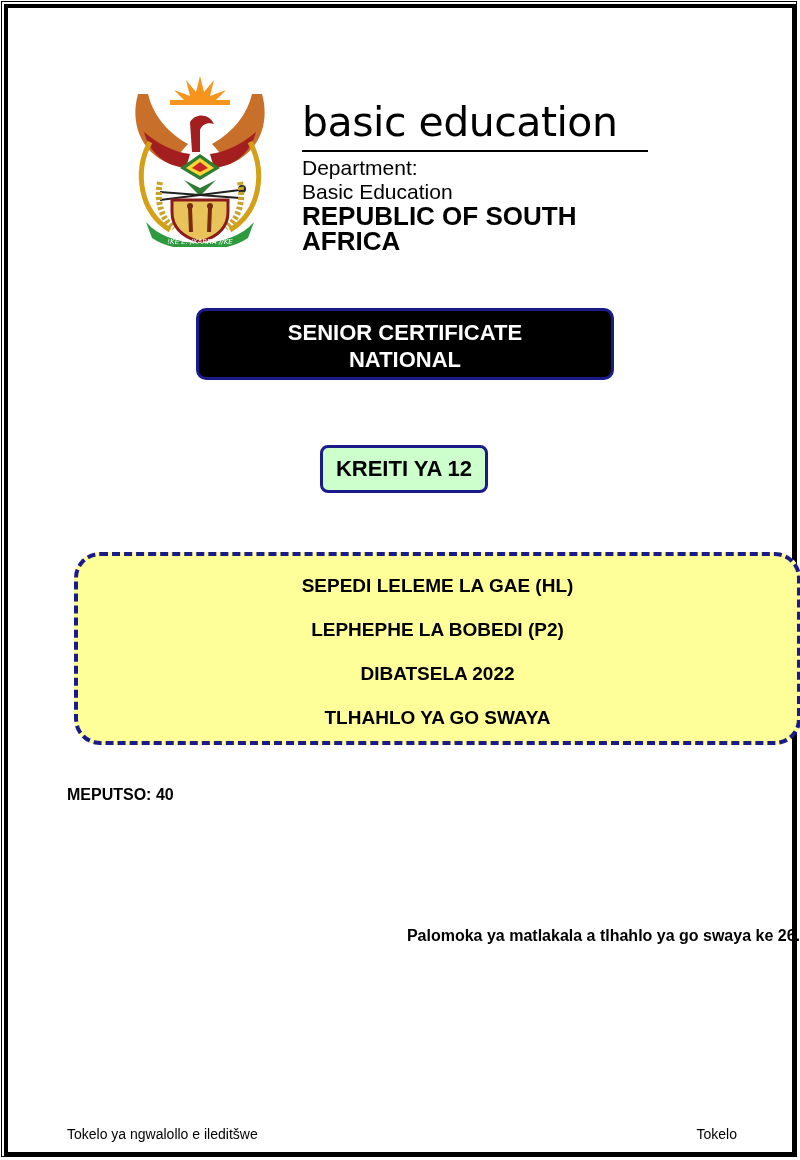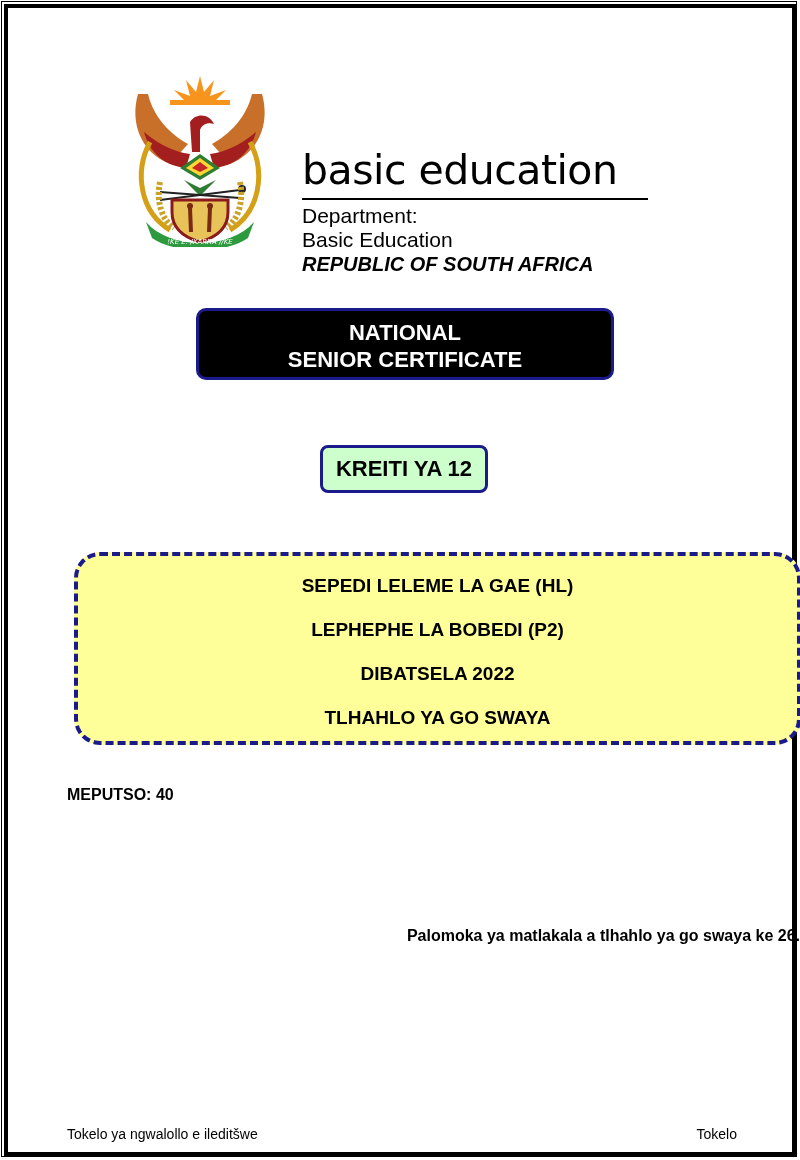--- a/index.html
+++ b/index.html
@@ -3,25 +3,25 @@
   <meta charset="utf-8">
   <style>
     html, body { margin: 0; padding: 0; background: #ffffff; }
     body { width: 800px; height: 1160px; position: relative; overflow: hidden; font-family: "Liberation Sans", sans-serif; color: #000; }
 
     .frame-outer { position: absolute; left: 1px; top: 1px; width: 796px; height: 1156px; border: 1px solid #000; box-sizing: border-box; }
     .frame-inner { position: absolute; left: 4px; top: 4px; width: 792px; height: 1152px; border: 4px solid #000; box-sizing: border-box; }
 
     .header { position: absolute; left: 130px; top: 72px; width: 530px; height: 175px; }
     .crest { position: absolute; left: 0; top: 0; width: 140px; height: 175px; }
-    .logo-text { position: absolute; left: 172px; top: 28px; width: 350px; margin-top: 48px; }
+    .logo-text { position: absolute; left: 172px; top: 28px; width: 350px; }
     .brand { font-family: "DejaVu Sans", sans-serif; font-size: 41px; line-height: 44px; letter-spacing: -0.5px; font-weight: normal; }
     .brand-rule { height: 2px; background: #000; margin-top: 6px; width: 346px; }
     .dept { font-size: 21px; line-height: 24px; margin-top: 4px; }
-    .rsa { font-size: 20px; line-height: 25px; font-weight: bold; font-style: italic; }
+    .rsa { font-size: 26px; line-height: 25px; font-weight: bold; }
 
     .nsc-box { position: absolute; left: 196px; top: 308px; width: 418px; height: 72px; background: #000; border: 3px solid #1a1a8a; border-radius: 10px; box-sizing: border-box; color: #fff; text-align: center; font-weight: bold; font-size: 22px; line-height: 27px; padding-top: 8px; }
 
     .grade-box { position: absolute; left: 320px; top: 445px; width: 168px; height: 48px; background: #ccffcc; border: 3px solid #1a1a8a; border-radius: 8px; box-sizing: border-box; text-align: center; font-weight: bold; font-size: 22px; line-height: 42px; }
 
     .subject-box { position: absolute; left: 74px; top: 552px; width: 727px; height: 193px; background: #ffff99; border: 4px dashed #1a1a8a; border-radius: 26px; box-sizing: border-box; text-align: center; font-weight: bold; font-size: 19px; }
     .subject-line { height: 44px; line-height: 44px; }
     .subject-lines { padding-top: 8px; }
 
     .marks { position: absolute; left: 67px; top: 786px; font-weight: bold; font-size: 16px; }
@@ -78,22 +78,22 @@
   <div class="logo-text">
     <div class="brand">basic education</div>
     <div class="brand-rule"></div>
     <div class="dept">Department:</div>
     <div class="dept" style="margin-top:0">Basic Education</div>
     <div class="rsa">REPUBLIC OF SOUTH AFRICA</div>
   </div>
 </div>
 
 <div class="nsc-box">
+  <div>SENIOR CERTIFICATE</div>
   <div>NATIONAL</div>
-  <div>SENIOR CERTIFICATE</div>
 </div>
 
 <div class="grade-box">KREITI YA 12</div>
 
 <div class="subject-box">
   <div class="subject-lines">
     <div class="subject-line">SEPEDI LELEME LA GAE (HL)</div>
     <div class="subject-line">LEPHEPHE LA BOBEDI (P2)</div>
     <div class="subject-line">DIBATSELA 2022</div>
     <div class="subject-line">TLHAHLO YA GO SWAYA</div>

